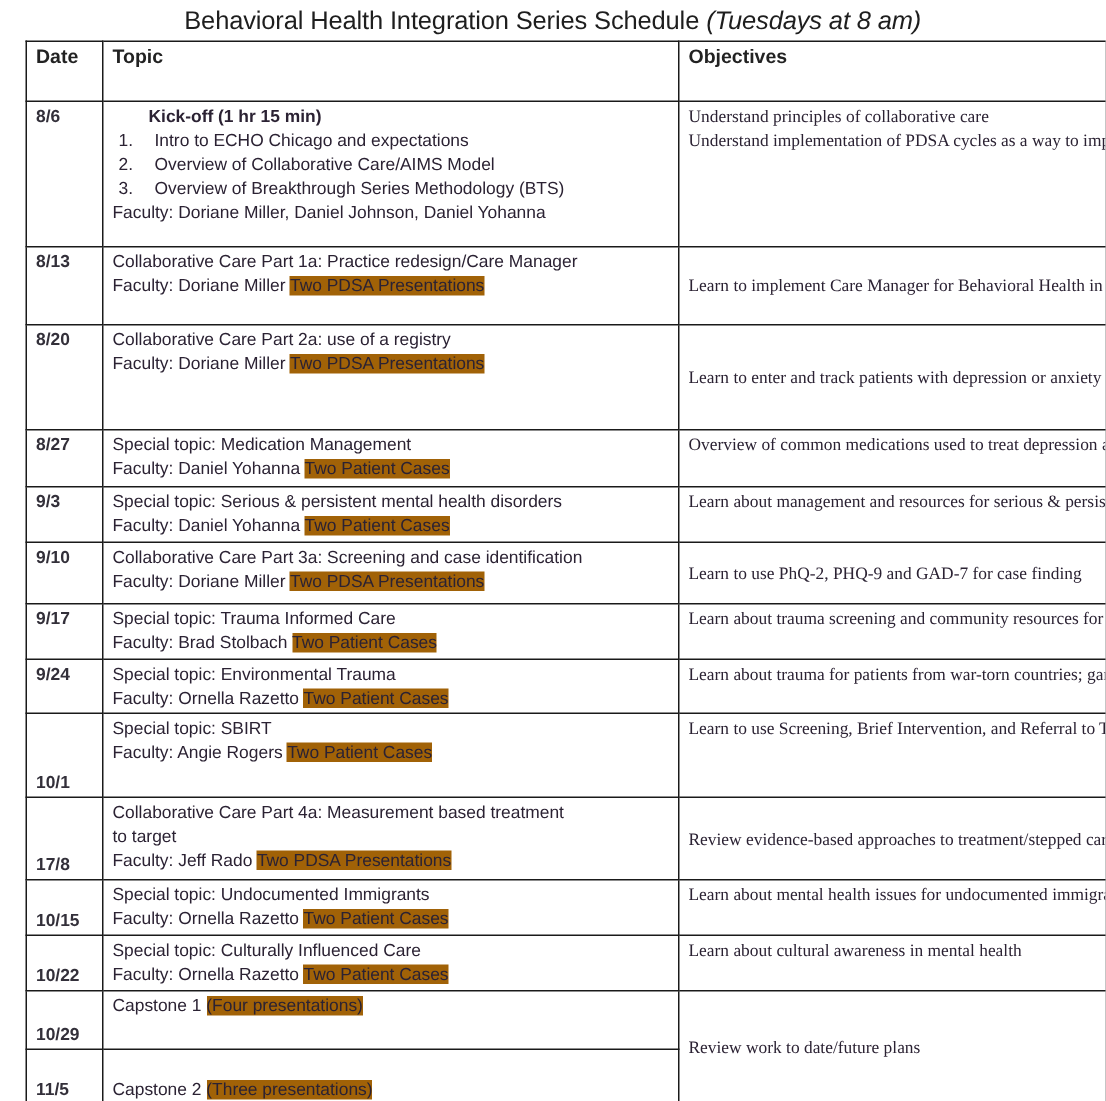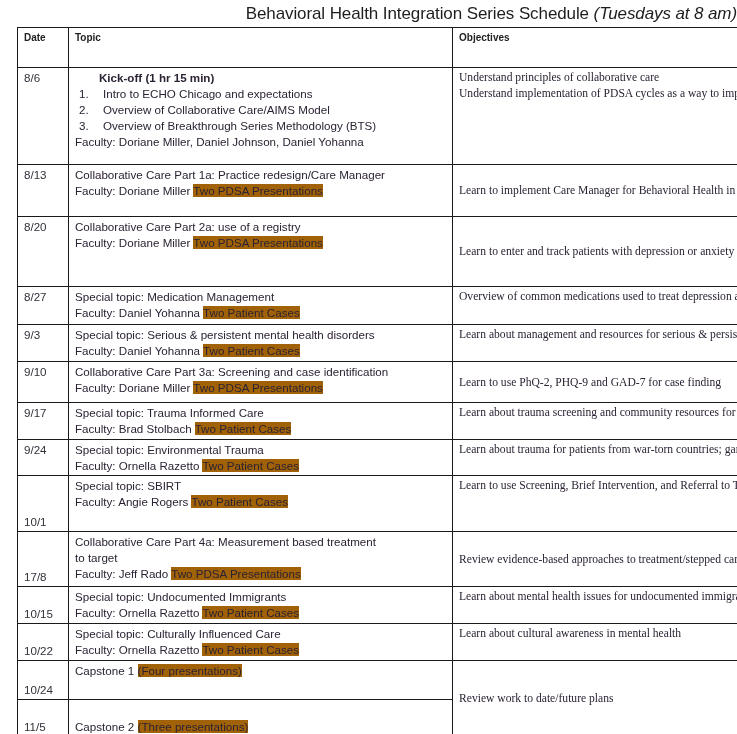--- a/index.html
+++ b/index.html
@@ -2,43 +2,43 @@
 <html><head>
 <meta charset="utf-8">
 <style>
   html, body { margin: 0; padding: 0; background: #ffffff; }
   body {
     width: 737px; height: 734px; overflow: hidden; position: relative;
     font-family: "Liberation Sans", "DejaVu Sans", sans-serif;
     color: #2b2233;
   }
   .title {
-    position: absolute; left: 0; top: 4px; width: 737px; text-align: right;
+    position: absolute; left: 0; top: 4px; width: 737px; text-align: center;
     font-size: 17px; color: #1e1e1e; letter-spacing: -0.1px;
   }
   .title .italic { font-style: italic; }
   table.sched {
     position: absolute; left: 17px; top: 27px;
     border-collapse: collapse; table-layout: fixed;
     width: 720px;
     font-size: 11.6px; line-height: 16px;
   }
   table.sched col.c-date { width: 51px; }
   table.sched col.c-topic { width: 384px; }
   table.sched col.c-obj { width: 285px; }
   table.sched td, table.sched th {
     border: 1.5px solid #1a1a1a;
     padding: 2px 6px 1px 6px;
     vertical-align: top;
     text-align: left;
     overflow: hidden;
     white-space: nowrap;
   }
-  table.sched th { font-weight: bold; color: #222; font-size: 10px; }
-  td.date { font-weight: normal; color: #33303a; }
+  table.sched th { font-weight: bold; color: #222; font-size: 13px; }
+  td.date { font-weight: bold; color: #33303a; }
   td.date.bottom { vertical-align: bottom; }
   td.obj { white-space: normal; font-family: Liberation Serif, serif; }
   td.obj.mid { vertical-align: middle; }
   .bold { font-weight: bold; padding-left: 24px; }
   .hl { background: #a16207; }
   .item { padding-left: 4px; }
   .item .num { display: inline-block; width: 24px; }
 </style>
 </head>
 <body>
@@ -167,21 +167,21 @@
   <tr style="height:37px">
     <td class="date bottom">10/22</td>
     <td>
       <div>Special topic:  Culturally Influenced Care</div>
       <div><span>Faculty:  Ornella Razetto </span><span class="hl">Two Patient Cases</span></div>
     </td>
     <td class="obj">Learn about cultural awareness in mental health</td>
   </tr>
 
   <tr style="height:39px">
-    <td class="date bottom">10/24</td>
+    <td class="date bottom">10/29</td>
     <td>
       <div><span>Capstone 1 </span><span class="hl">(Four presentations)</span></div>
     </td>
     <td class="obj mid" rowspan="2">Review work to date/future plans</td>
   </tr>
 
   <tr style="height:37px">
     <td class="date bottom">11/5</td>
     <td style="vertical-align:bottom">
       <div><span>Capstone 2 </span><span class="hl">(Three presentations)</span></div>

